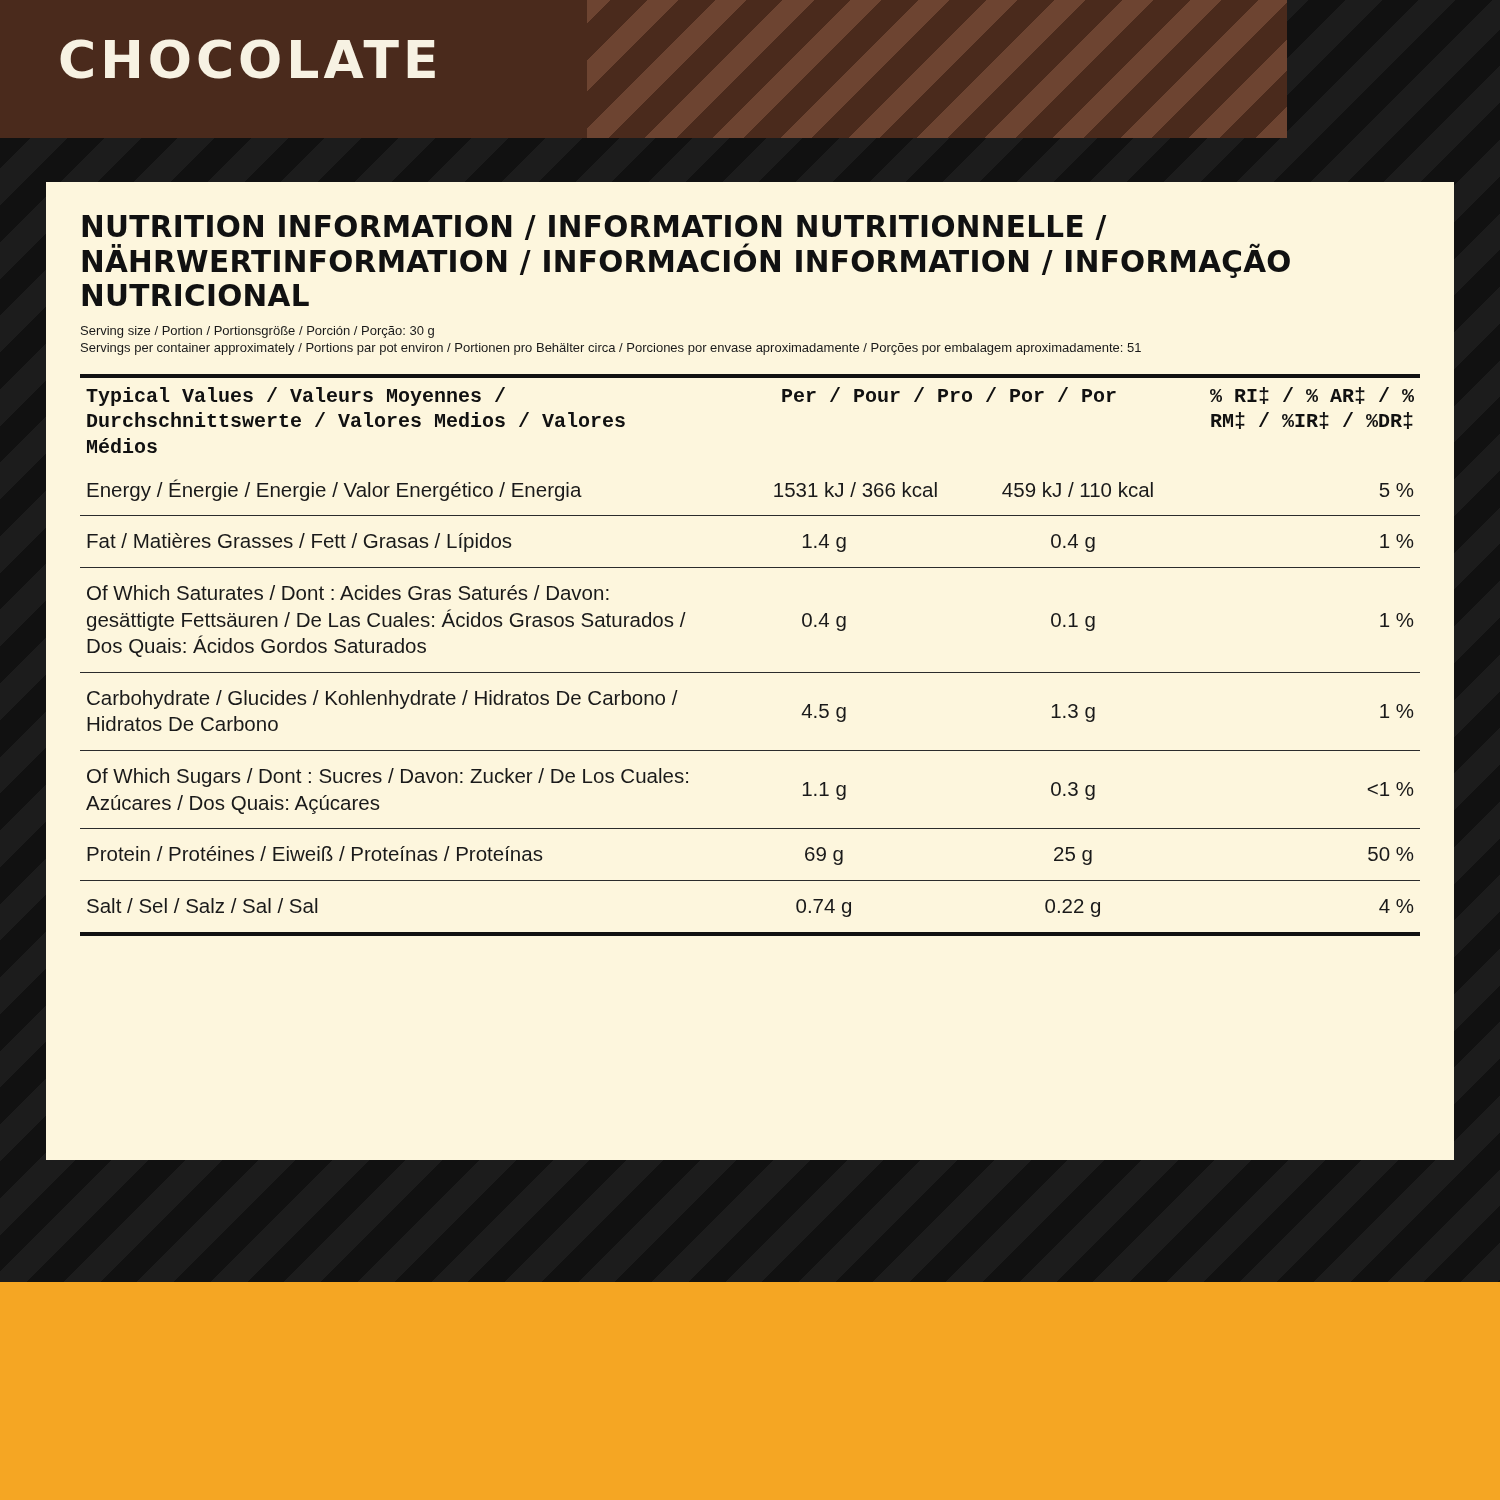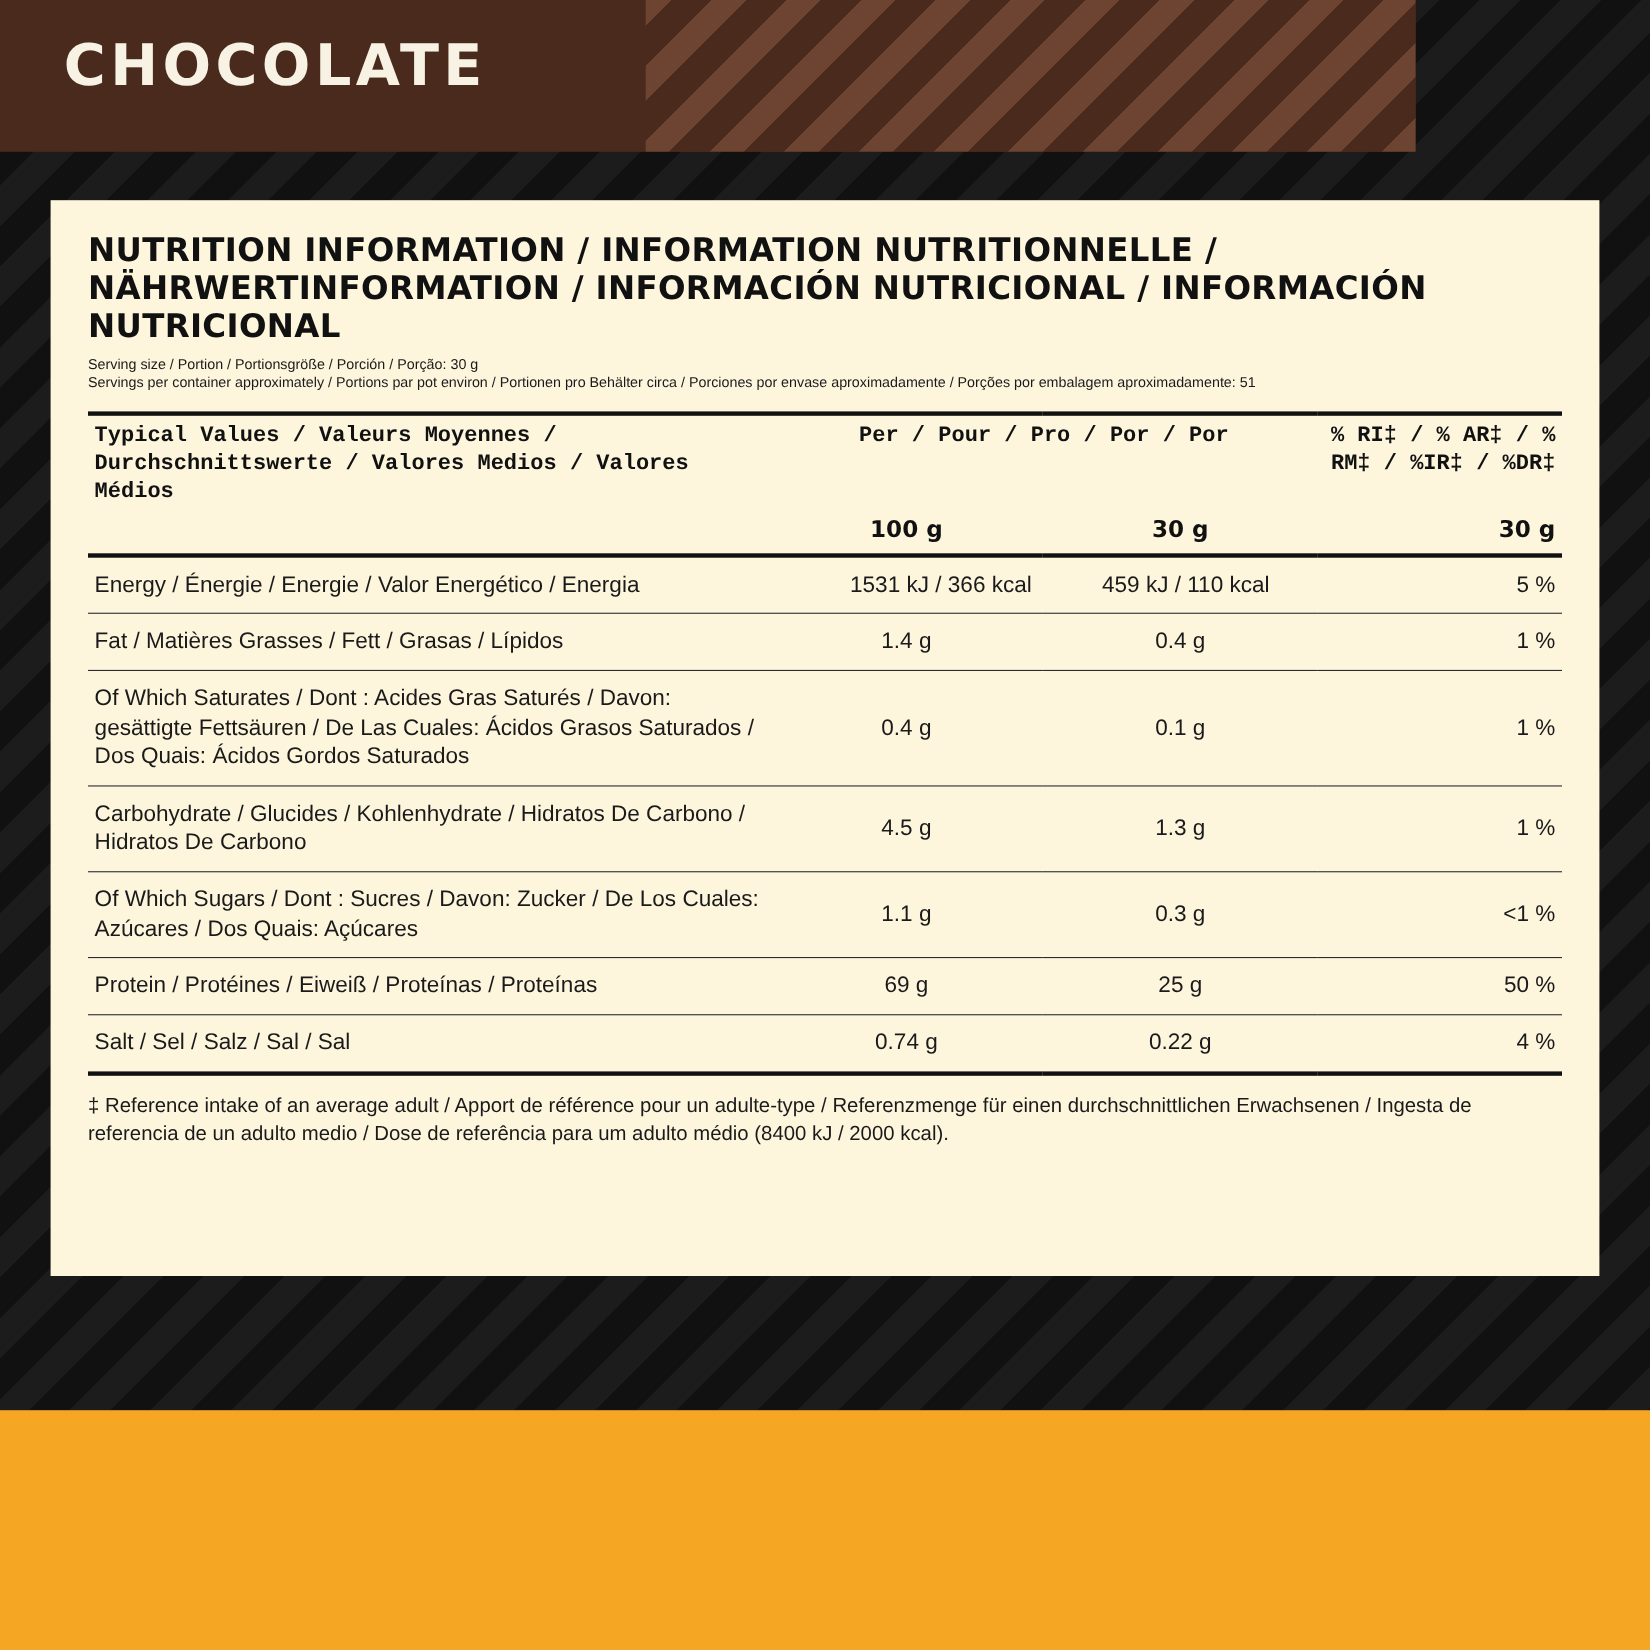--- a/index.html
+++ b/index.html
@@ -164,44 +164,38 @@
 
 <div class="stripe-bg"></div>
 
 <div class="top-band">
   <div class="top-band-stripes"></div>
   <div class="flavour-title">CHOCOLATE</div>
 </div>
 
 <div class="panel">
 
-  <div class="heading">NUTRITION INFORMATION / INFORMATION NUTRITIONNELLE / NÄHRWERTINFORMATION / INFORMACIÓN NUTRICIONAL / INFORMACIÓN NUTRICIONAL</div>
+  <div class="heading">NUTRITION INFORMATION / INFORMATION NUTRITIONNELLE / NÄHRWERTINFORMATION / INFORMACIÓN INFORMATION / INFORMAÇÃO NUTRICIONAL</div>
 
   <div class="serving-line">Serving size / Portion / Portionsgröße / Porción / Porção: 30 g</div>
   <div class="serving-line">Servings per container approximately / Portions par pot environ / Portionen pro Behälter circa / Porciones por envase aproximadamente / Porções por embalagem aproximadamente: 51</div>
 
   <table class="nutrition">
     <colgroup>
       <col class="col-name">
         <col class="col-100">
         <col class="col-30">
         <col class="col-ri">
     </colgroup>
     <thead>
       <tr class="rule-top">
         <th class="th-name">Typical Values / Valeurs Moyennes / Durchschnittswerte / Valores Medios / Valores Médios</th>
         <th class="th-per" colspan="2">Per / Pour / Pro / Por / Por</th>
         <th class="th-ri">% RI‡ / % AR‡ / % RM‡ / %IR‡ / %DR‡</th>
       </tr>
-      <tr class="sub-row rule-head">
-        <td></td>
-        <td class="sub-100">100 g</td>
-        <td class="sub-30">30 g</td>
-        <td class="sub-ri">30 g</td>
-      </tr>
     </thead>
     <tbody>
       <tr class="rule-row">
         <td>Energy / Énergie / Energie / Valor Energético / Energia</td>
         <td class="energy-100">1531 kJ / 366 kcal</td>
         <td class="energy-30">459 kJ / 110 kcal</td>
         <td class="ri">5 %</td>
       </tr>
       <tr class="rule-row">
         <td>Fat / Matières Grasses / Fett / Grasas / Lípidos</td>
@@ -235,16 +229,15 @@
       </tr>
       <tr class="rule-bottom">
         <td>Salt / Sel / Salz / Sal / Sal</td>
         <td class="val">0.74 g</td>
         <td class="val">0.22 g</td>
         <td class="ri">4 %</td>
       </tr>
     </tbody>
   </table>
 
-  <div class="footnote">‡ Reference intake of an average adult / Apport de référence pour un adulte-type / Referenzmenge für einen durchschnittlichen Erwachsenen /  Ingesta de referencia de un adulto medio / Dose de referência para um adulto médio (8400 kJ / 2000 kcal).</div>
 </div>
 
 <div class="bottom-band"></div>
 
 </body></html>

